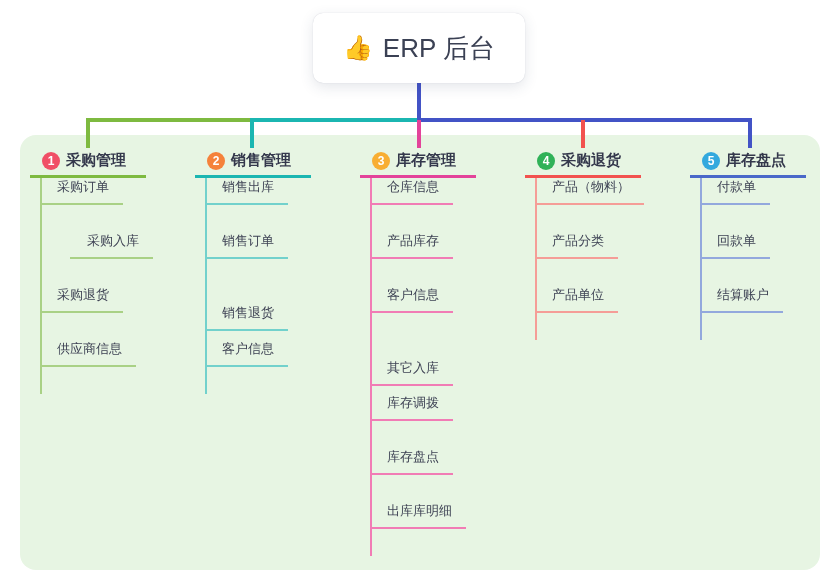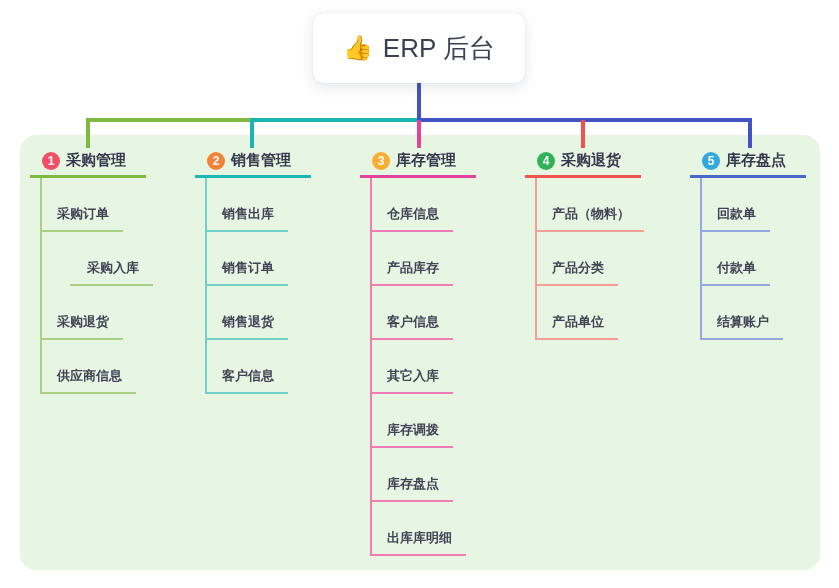--- a/index.html
+++ b/index.html
@@ -56,21 +56,21 @@
   .badge{
     flex:0 0 18px;width:18px;height:18px;border-radius:50%;
     color:#fff;font-size:12px;font-weight:bold;line-height:18px;
     display:flex;align-items:center;justify-content:center;
   }
   .branch-label{font-size:15px;font-weight:600;color:#34384C;white-space:nowrap;}
 
   .spine{position:absolute;left:10px;top:32px;width:2px;background:#aaa;}
 
   .children{position:absolute;left:0;top:32px;}
-  .child-row{height:54px;display:flex;align-items:flex-end;font-weight:bold;}
+  .child-row{height:54px;display:flex;align-items:flex-start;}
   .child-label{
     display:inline-block;margin-left:10px;
     padding:0 14px 7px 17px;border-bottom:2px solid #aaa;
     font-size:13px;color:#3F4355;white-space:nowrap;
   }
 </style>
 </head>
 <body>
 
 <div class="stage" style="background: rgb(255, 255, 255);">
@@ -121,21 +121,21 @@
     </div>
     <div class="spine" style="background: rgb(114, 209, 204); height: 216px;"></div>
     <div class="children">
           <div class="child-row">
     <span class="child-label" style="border-bottom-color: rgb(114, 209, 204);">销售出库</span>
   </div>
           <div class="child-row">
     <span class="child-label" style="border-bottom-color: rgb(114, 209, 204);">销售订单</span>
   </div>
           <div class="child-row">
-    <span class="child-label" style="border-bottom-color: rgb(114, 209, 204);">销售退货</span>
+    <span class="child-label" style="border-bottom-color: rgb(114, 209, 204); margin-top: 18px;">销售退货</span>
   </div>
           <div class="child-row">
     <span class="child-label" style="border-bottom-color: rgb(114, 209, 204);">客户信息</span>
   </div>
         </div>
   </div>
       <div class="column">
     <div class="branch-header" style="border-bottom-color: rgb(227, 67, 154);">
       <span class="badge" style="background: rgb(248, 174, 51);">3</span>
       <span class="branch-label">库存管理</span>
@@ -145,30 +145,30 @@
           <div class="child-row">
     <span class="child-label" style="border-bottom-color: rgb(241, 124, 181);">仓库信息</span>
   </div>
           <div class="child-row">
     <span class="child-label" style="border-bottom-color: rgb(241, 124, 181);">产品库存</span>
   </div>
           <div class="child-row">
     <span class="child-label" style="border-bottom-color: rgb(241, 124, 181);">客户信息</span>
   </div>
           <div class="child-row">
-    <span class="child-label" style="border-bottom-color: rgb(241, 124, 181);">其它入库</span>
+    <span class="child-label" style="border-bottom-color: rgb(241, 124, 181); margin-top: 19px;">其它入库</span>
   </div>
           <div class="child-row">
     <span class="child-label" style="border-bottom-color: rgb(241, 124, 181);">库存调拨</span>
   </div>
           <div class="child-row">
     <span class="child-label" style="border-bottom-color: rgb(241, 124, 181);">库存盘点</span>
   </div>
           <div class="child-row">
-    <span class="child-label" style="border-bottom-color: rgb(241, 124, 181); margin-top: 8px;">出库库明细</span>
+    <span class="child-label" style="border-bottom-color: rgb(241, 124, 181);">出库库明细</span>
   </div>
         </div>
   </div>
       <div class="column">
     <div class="branch-header" style="border-bottom-color: rgb(242, 82, 79);">
       <span class="badge" style="background: rgb(48, 178, 88);">4</span>
       <span class="branch-label">采购退货</span>
     </div>
     <div class="spine" style="background: rgb(245, 157, 151); height: 162px;"></div>
     <div class="children">
@@ -184,24 +184,24 @@
         </div>
   </div>
       <div class="column">
     <div class="branch-header" style="border-bottom-color: rgb(74, 104, 201);">
       <span class="badge" style="background: rgb(51, 169, 222);">5</span>
       <span class="branch-label">库存盘点</span>
     </div>
     <div class="spine" style="background: rgb(147, 168, 221); height: 162px;"></div>
     <div class="children">
           <div class="child-row">
+    <span class="child-label" style="border-bottom-color: rgb(147, 168, 221);">付款单</span>
+  </div>
+          <div class="child-row">
     <span class="child-label" style="border-bottom-color: rgb(147, 168, 221);">回款单</span>
   </div>
           <div class="child-row">
-    <span class="child-label" style="border-bottom-color: rgb(147, 168, 221);">付款单</span>
-  </div>
-          <div class="child-row">
     <span class="child-label" style="border-bottom-color: rgb(147, 168, 221);">结算账户</span>
   </div>
         </div>
   </div>
     </div>
 </div>
 
 </body></html>

